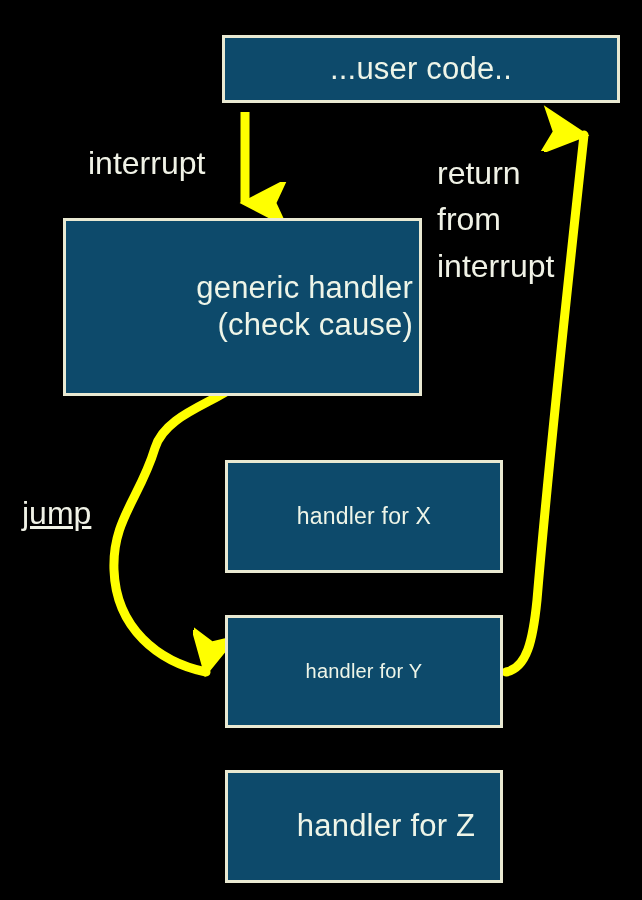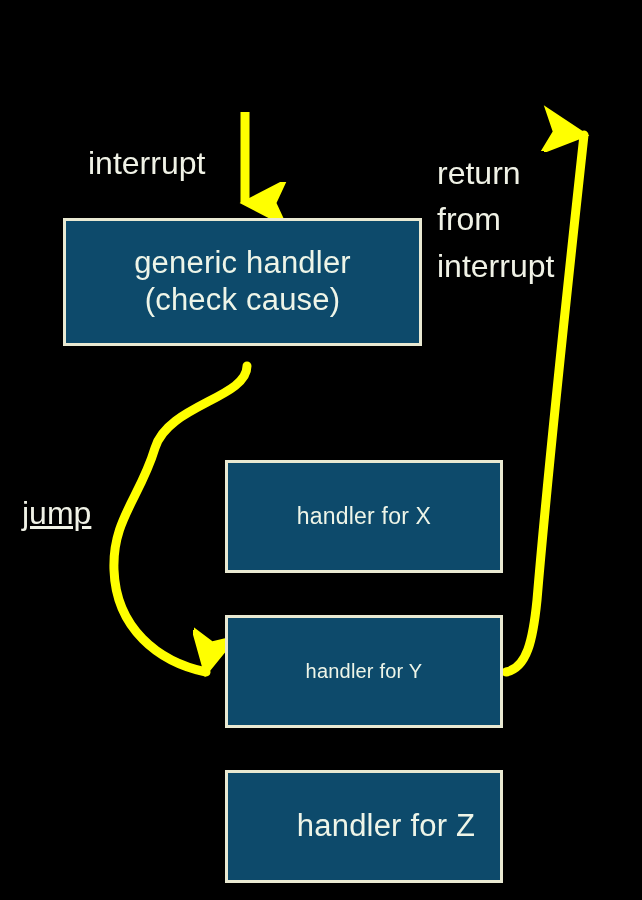--- a/index.html
+++ b/index.html
@@ -42,23 +42,24 @@
     left: 222px;
     top: 35px;
     width: 398px;
     height: 68px;
     font-size: 31px;
   }
   #box-generic-handler {
     left: 63px;
     top: 218px;
     width: 359px;
-    height: 128px;
+    height: 178px;
     font-size: 31px;
     flex-direction: column;
+    text-align: right;
   }
   #box-handler-x {
     left: 225px;
     top: 460px;
     width: 278px;
     height: 113px;
     font-size: 23px;
   }
   #box-handler-y {
     left: 225px;
@@ -124,20 +125,23 @@
       </marker>
     </defs>
 
     <path d="M 245,112 L 245,203" fill="none" stroke="#ffff00" stroke-width="9" marker-end="url(#arrowhead-down)"></path>
 
     <path d="M 247,366 C 247,398 168,405 155,448 C 140,498 112,520 114,570 C 116,628 158,662 206,672" fill="none" stroke="#ffff00" stroke-width="9" stroke-linecap="round" marker-end="url(#arrowhead-jump)"></path>
 
     <path d="M 506,672 C 527,668 533,640 537,600 C 548,470 566,300 584,135" fill="none" stroke="#ffff00" stroke-width="9" stroke-linecap="round" marker-end="url(#arrowhead-up)"></path>
   </svg>
 
+  <div class="box" id="box-user-code">
+    <span class="box-label">...user code..</span>
+  </div>
 
   <div class="box" id="box-generic-handler">
     <span class="box-label">generic handler</span>
     <span class="box-label">(check cause)</span>
   </div>
 
   <div class="box" id="box-handler-x">
     <span class="box-label">handler for X</span>
   </div>
 

